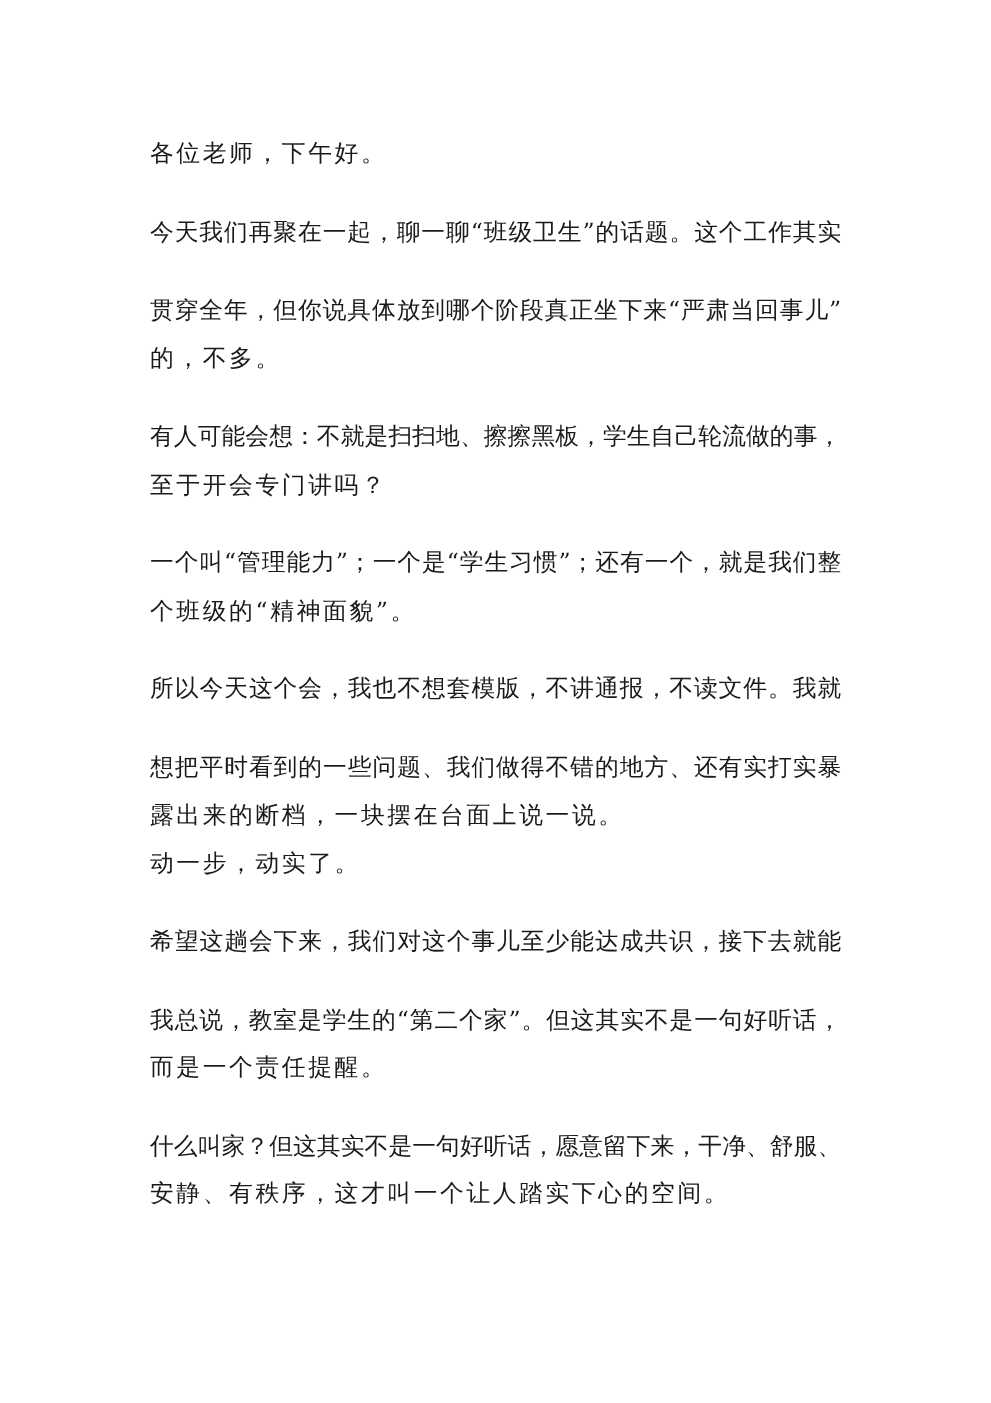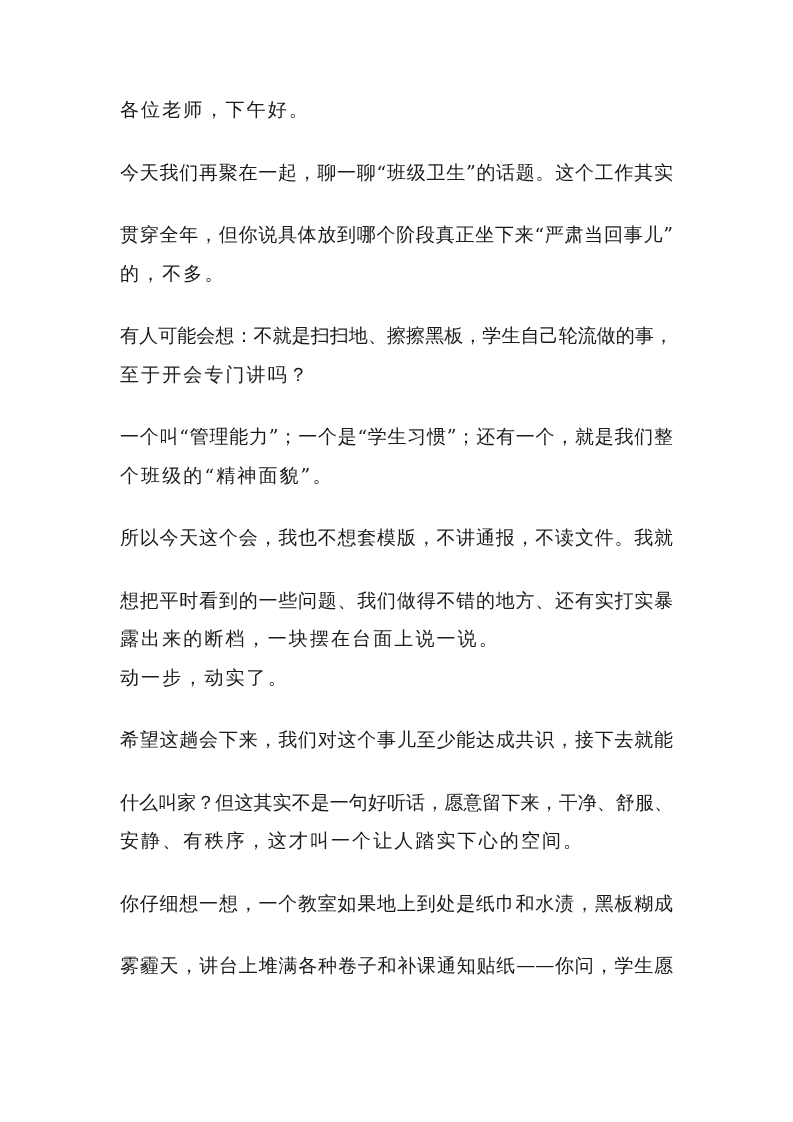--- a/index.html
+++ b/index.html
@@ -11,21 +11,21 @@
       width: 793px;
       height: 1122px;
       position: relative;
       overflow: hidden;
       font-family: "DejaVu Serif", "Liberation Serif", serif;
       color: #1a1a1a;
     }
     .page {
       position: absolute;
       left: 120px;
-      top: 90px;
+      top: 104px;
       width: 560px;
     }
     .para {
       margin: 0;
       padding: 0;
     }
     .line {
       display: block;
       height: 38.5px;
       line-height: 38.5px;
@@ -71,23 +71,23 @@
     <span class="line justify">想把平时看到的一些问题、我们做得不错的地方、还有实打实暴</span>
     <span class="line">露出来的断档，一块摆在台面上说一说。</span>
   </div>
 
   <div class="para">
     <span class="line">动一步，动实了。</span>
     <span class="line justify">希望这趟会下来，我们对这个事儿至少能达成共识，接下去就能</span>
   </div>
 
 
+  <div class="para">
+    <span class="line justify">我总说，教室是学生的“第二个家”。但这其实不是一句好听话，</span>
+    <span class="line">而是一个责任提醒。</span>
+  </div>
 
   <div class="para">
     <span class="line justify">什么叫家？但这其实不是一句好听话，愿意留下来，干净、舒服、</span>
     <span class="line">安静、有秩序，这才叫一个让人踏实下心的空间。</span>
   </div>
 
-  <div class="para">
-    <span class="line justify">你仔细想一想，一个教室如果地上到处是纸巾和水渍，黑板糊成</span>
-    <span class="line justify">雾霾天，讲台上堆满各种卷子和补课通知贴纸——你问，学生愿</span>
-  </div>
 </div>
 
 </body></html>

